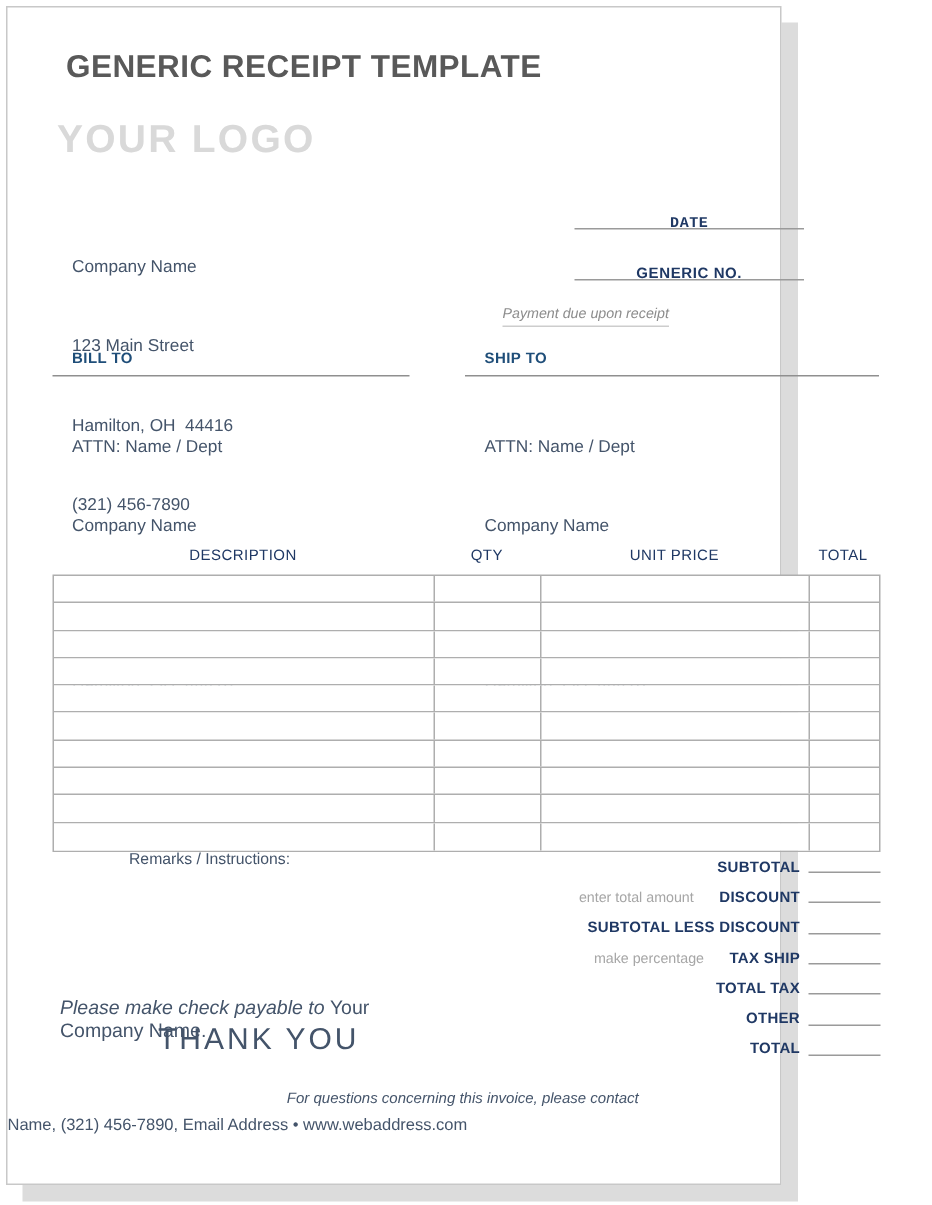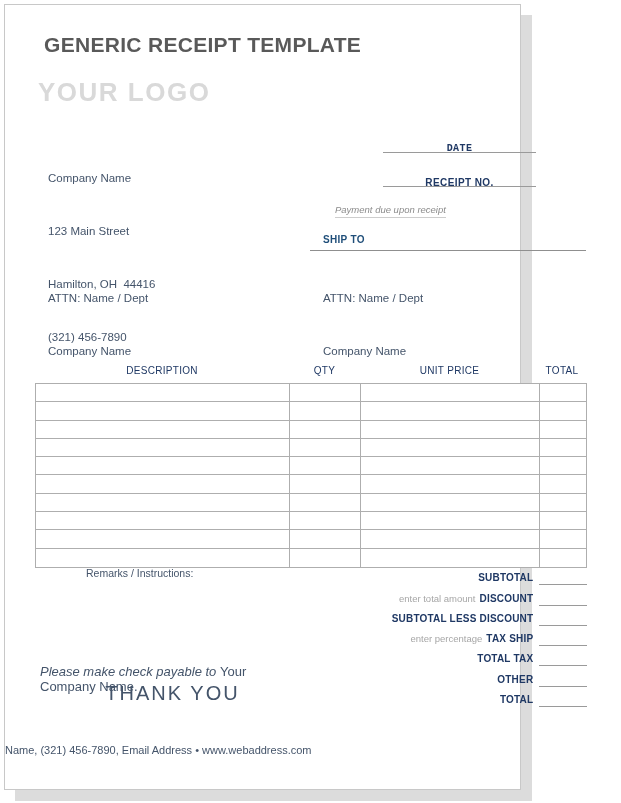--- a/index.html
+++ b/index.html
@@ -41,23 +41,23 @@
   .th { text-align: center; font-size: 10px; font-weight: normal; color: #1f3864; letter-spacing: 0.3px; }
   .tbody { border: 1px solid #aeaeae; }
   .trrow { display: grid; grid-template-columns: 254px 71px 179px 46px; height: 18.3px; background: #fff; }
   .trrow:not(:last-child) { border-bottom: 1px solid #aeaeae; }
   .cell:not(:last-child) { border-right: 1px solid #aeaeae; }
 
   .remarks-label { left: 33px; top: 562px; font-size: 10.5px; color: #44546a; margin-left: 48px; }
   .remarks-area  { left: 33px; top: 578px; width: 250px; height: 78px; }
 
   .totals { left: 280px; top: 560px; width: 302px; }
-  .trow { display: flex; height: 20.3px; align-items: flex-end; }
+  .trow { display: flex; height: 20.3px; align-items: center; }
   .tlabels { width: 250px; text-align: right; padding-top: 3px; white-space: nowrap; }
-  .thint  { font-size: 9.5px; color: #a6a6a6; margin-right: 4px; }
+  .thint  { font-size: 9.5px; color: #a6a6a6; margin-right: 17px; }
   .thint:empty { margin-right: 0; }
   .tlabel { font-size: 10px; font-weight: bold; color: #1f3864; letter-spacing: 0.2px; }
   .tline  { width: 48px; height: 14px; margin-left: 6px; border-bottom: 1px solid #9a9a9a; }
 
   .check-note { left: 35px; top: 659px; width: 265px; text-align: left;
                 font-size: 13px; color: #44546a; white-space: pre-wrap; }
   .check-note .it { font-style: italic; }
   .thank-you { left: 35px; top: 677px; width: 265px; text-align: center;
                font-size: 20px; letter-spacing: 2px; color: #44546a; }
 
@@ -79,27 +79,28 @@
     <div>123 Main Street</div>
     <div>Hamilton, OH  44416</div>
     <div>(321) 456-7890</div>
     <div>Email Address</div>
   </div>
 
   <div class="meta-field date">
     <span class="meta-label">DATE</span>
   </div>
   <div class="meta-field invoice">
-    <span class="meta-label">RECEIPT NO.</span>
+    <span class="meta-label">GENERIC NO.</span>
   </div>
 
   <div class="payment-note">
     <span>Payment due upon receipt</span>
   </div>
 
+  <div class="col-head bill">BILL TO</div>
   <div class="col-head ship">SHIP TO</div>
 
   <div class="addr bill">
     <div>ATTN: Name / Dept</div>
     <div>Company Name</div>
     <div>123 Main Street</div>
     <div>Hamilton, OH  44416</div>
     <div>(321) 456-7890</div>
     <div>Email Address</div>
   </div>
@@ -193,36 +194,37 @@
     </div>
     <div class="trow">
       <div class="tlabels"><span class="thint">enter total amount</span><span class="tlabel">DISCOUNT</span></div>
       <div class="tline"></div>
     </div>
     <div class="trow">
       <div class="tlabels"><span class="thint"></span><span class="tlabel">SUBTOTAL LESS DISCOUNT</span></div>
       <div class="tline"></div>
     </div>
     <div class="trow">
-      <div class="tlabels"><span class="thint">enter percentage</span><span class="tlabel">TAX SHIP</span></div>
+      <div class="tlabels"><span class="thint">make percentage</span><span class="tlabel">TAX SHIP</span></div>
       <div class="tline"></div>
     </div>
     <div class="trow">
       <div class="tlabels"><span class="thint"></span><span class="tlabel">TOTAL TAX</span></div>
       <div class="tline"></div>
     </div>
     <div class="trow">
       <div class="tlabels"><span class="thint"></span><span class="tlabel">OTHER</span></div>
       <div class="tline"></div>
     </div>
     <div class="trow">
       <div class="tlabels"><span class="thint"></span><span class="tlabel">TOTAL</span></div>
       <div class="tline"></div>
     </div>
   </div>
 
   <div class="check-note"><span class="it">Please make check payable to </span><span>Your Company Name.</span></div>
 
   <div class="thank-you">THANK YOU</div>
 
+  <div class="footer1">For questions concerning this invoice, please contact</div>
   <div class="footer2">Name, (321) 456-7890, Email Address • www.webaddress.com</div>
 
 </div>
 
 </body></html>

